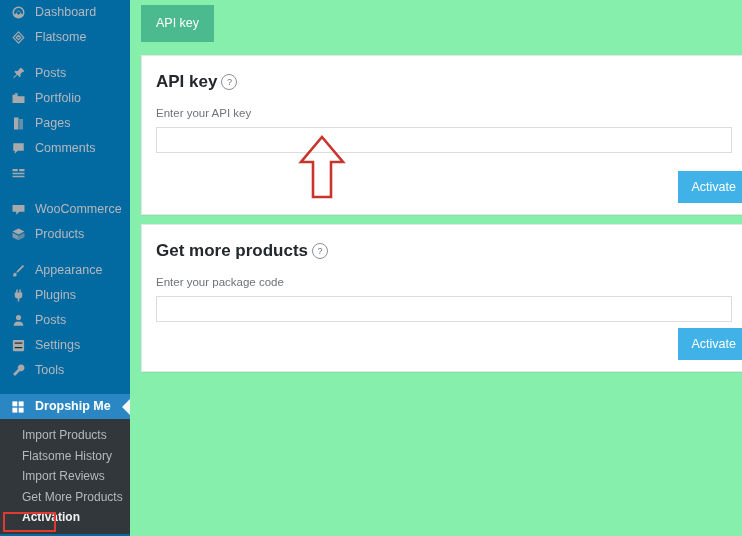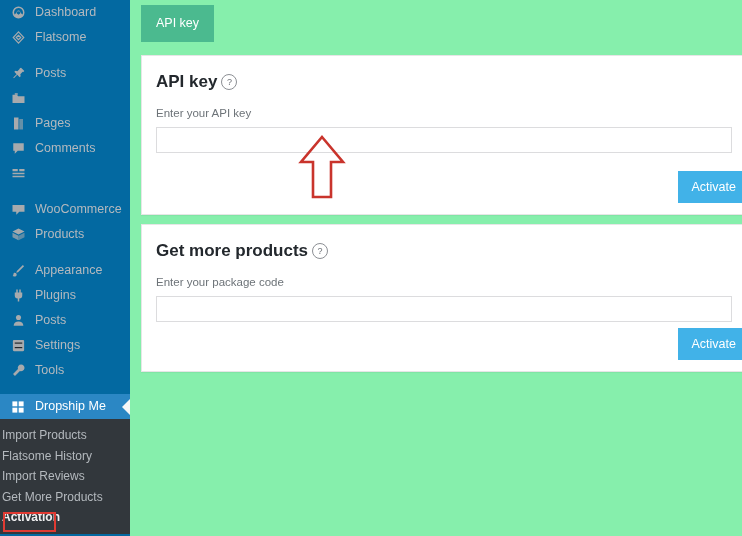--- a/index.html
+++ b/index.html
@@ -52,21 +52,21 @@
     align-items: center;
     justify-content: center;
     color: #a7aaad;
   }
   .menu-item .mi-icon svg { display:block; }
   .menu-item .mi-label { flex: 1 1 auto; }
 
   .menu-item.active {
     background: #2b87c4;
     color: #ffffff;
-    font-weight: normal;
+    font-weight: bold;
   }
   .menu-item.active .mi-icon { color: #ffffff; }
   .menu-item.active .pointer {
     position: absolute;
     right: 0;
     top: 50%;
     margin-top: -8px;
     width: 0; height: 0;
     border-top: 8px solid transparent;
     border-bottom: 8px solid transparent;
@@ -76,21 +76,21 @@
   .menu-gap { height: 11px; }
 
   .submenu {
     background: #32373c;
     padding: 6px 0 6px 0;
   }
   .submenu-item {
     position: relative;
     height: 20.5px;
     line-height: 20.5px;
-    padding-left: 2px;
+    padding-left: 22px;
     color: #b4b9be;
     font-size: 12px;
     white-space: nowrap;
   }
   .submenu-item.current {
     color: #f0f0f1;
     font-weight: bold;
   }
   .highlight-box {
     position: absolute;
@@ -236,20 +236,21 @@
       <span class="mi-label">Posts</span>
     </div>
 
     <div class="menu-item">
       <span class="mi-icon">
         <svg width="15" height="15" viewBox="0 0 20 20" fill="currentColor">
             <path d="M2 5h6l1.5 2H18v9H2z"></path>
             <rect x="5" y="3" width="4" height="2"></rect>
           </svg>
       </span>
+      <span class="mi-label">Portfolio</span>
     </div>
 
 
     <div class="menu-item">
       <span class="mi-icon">
         <svg width="15" height="15" viewBox="0 0 20 20" fill="currentColor">
             <rect x="4" y="2" width="6" height="16"></rect>
             <rect x="11" y="4" width="5" height="14" opacity="0.6"></rect>
           </svg>
       </span>

